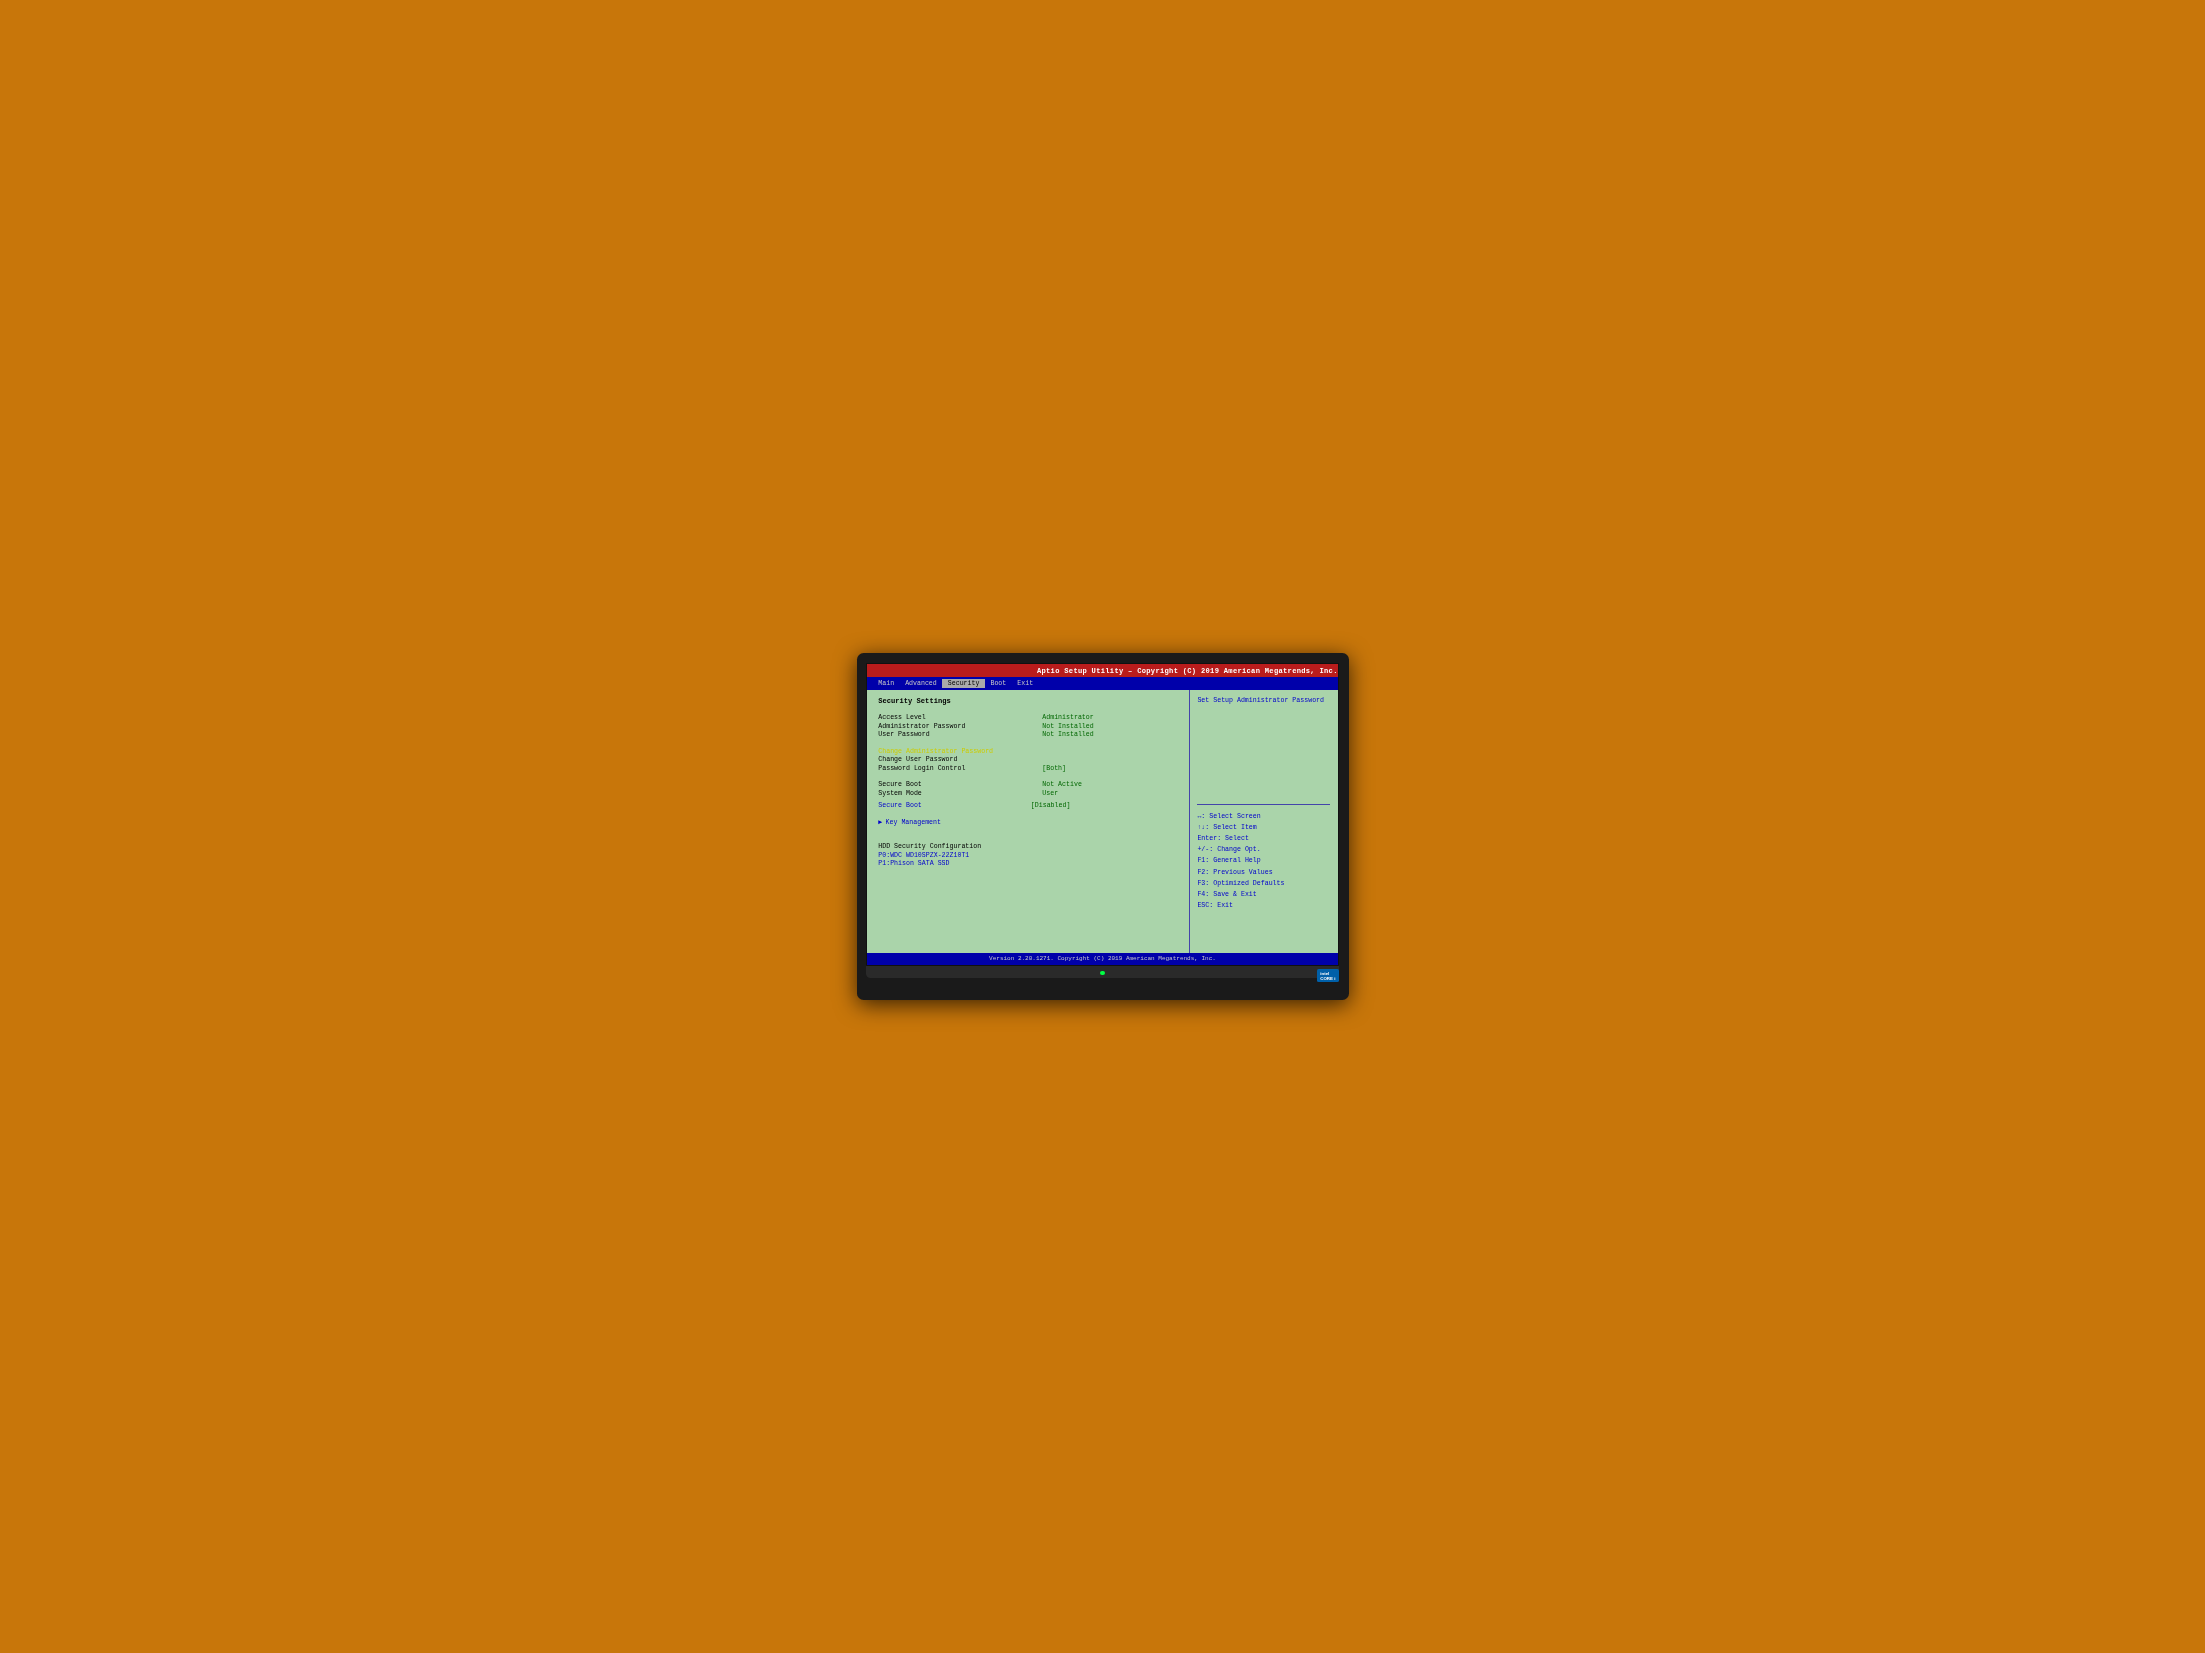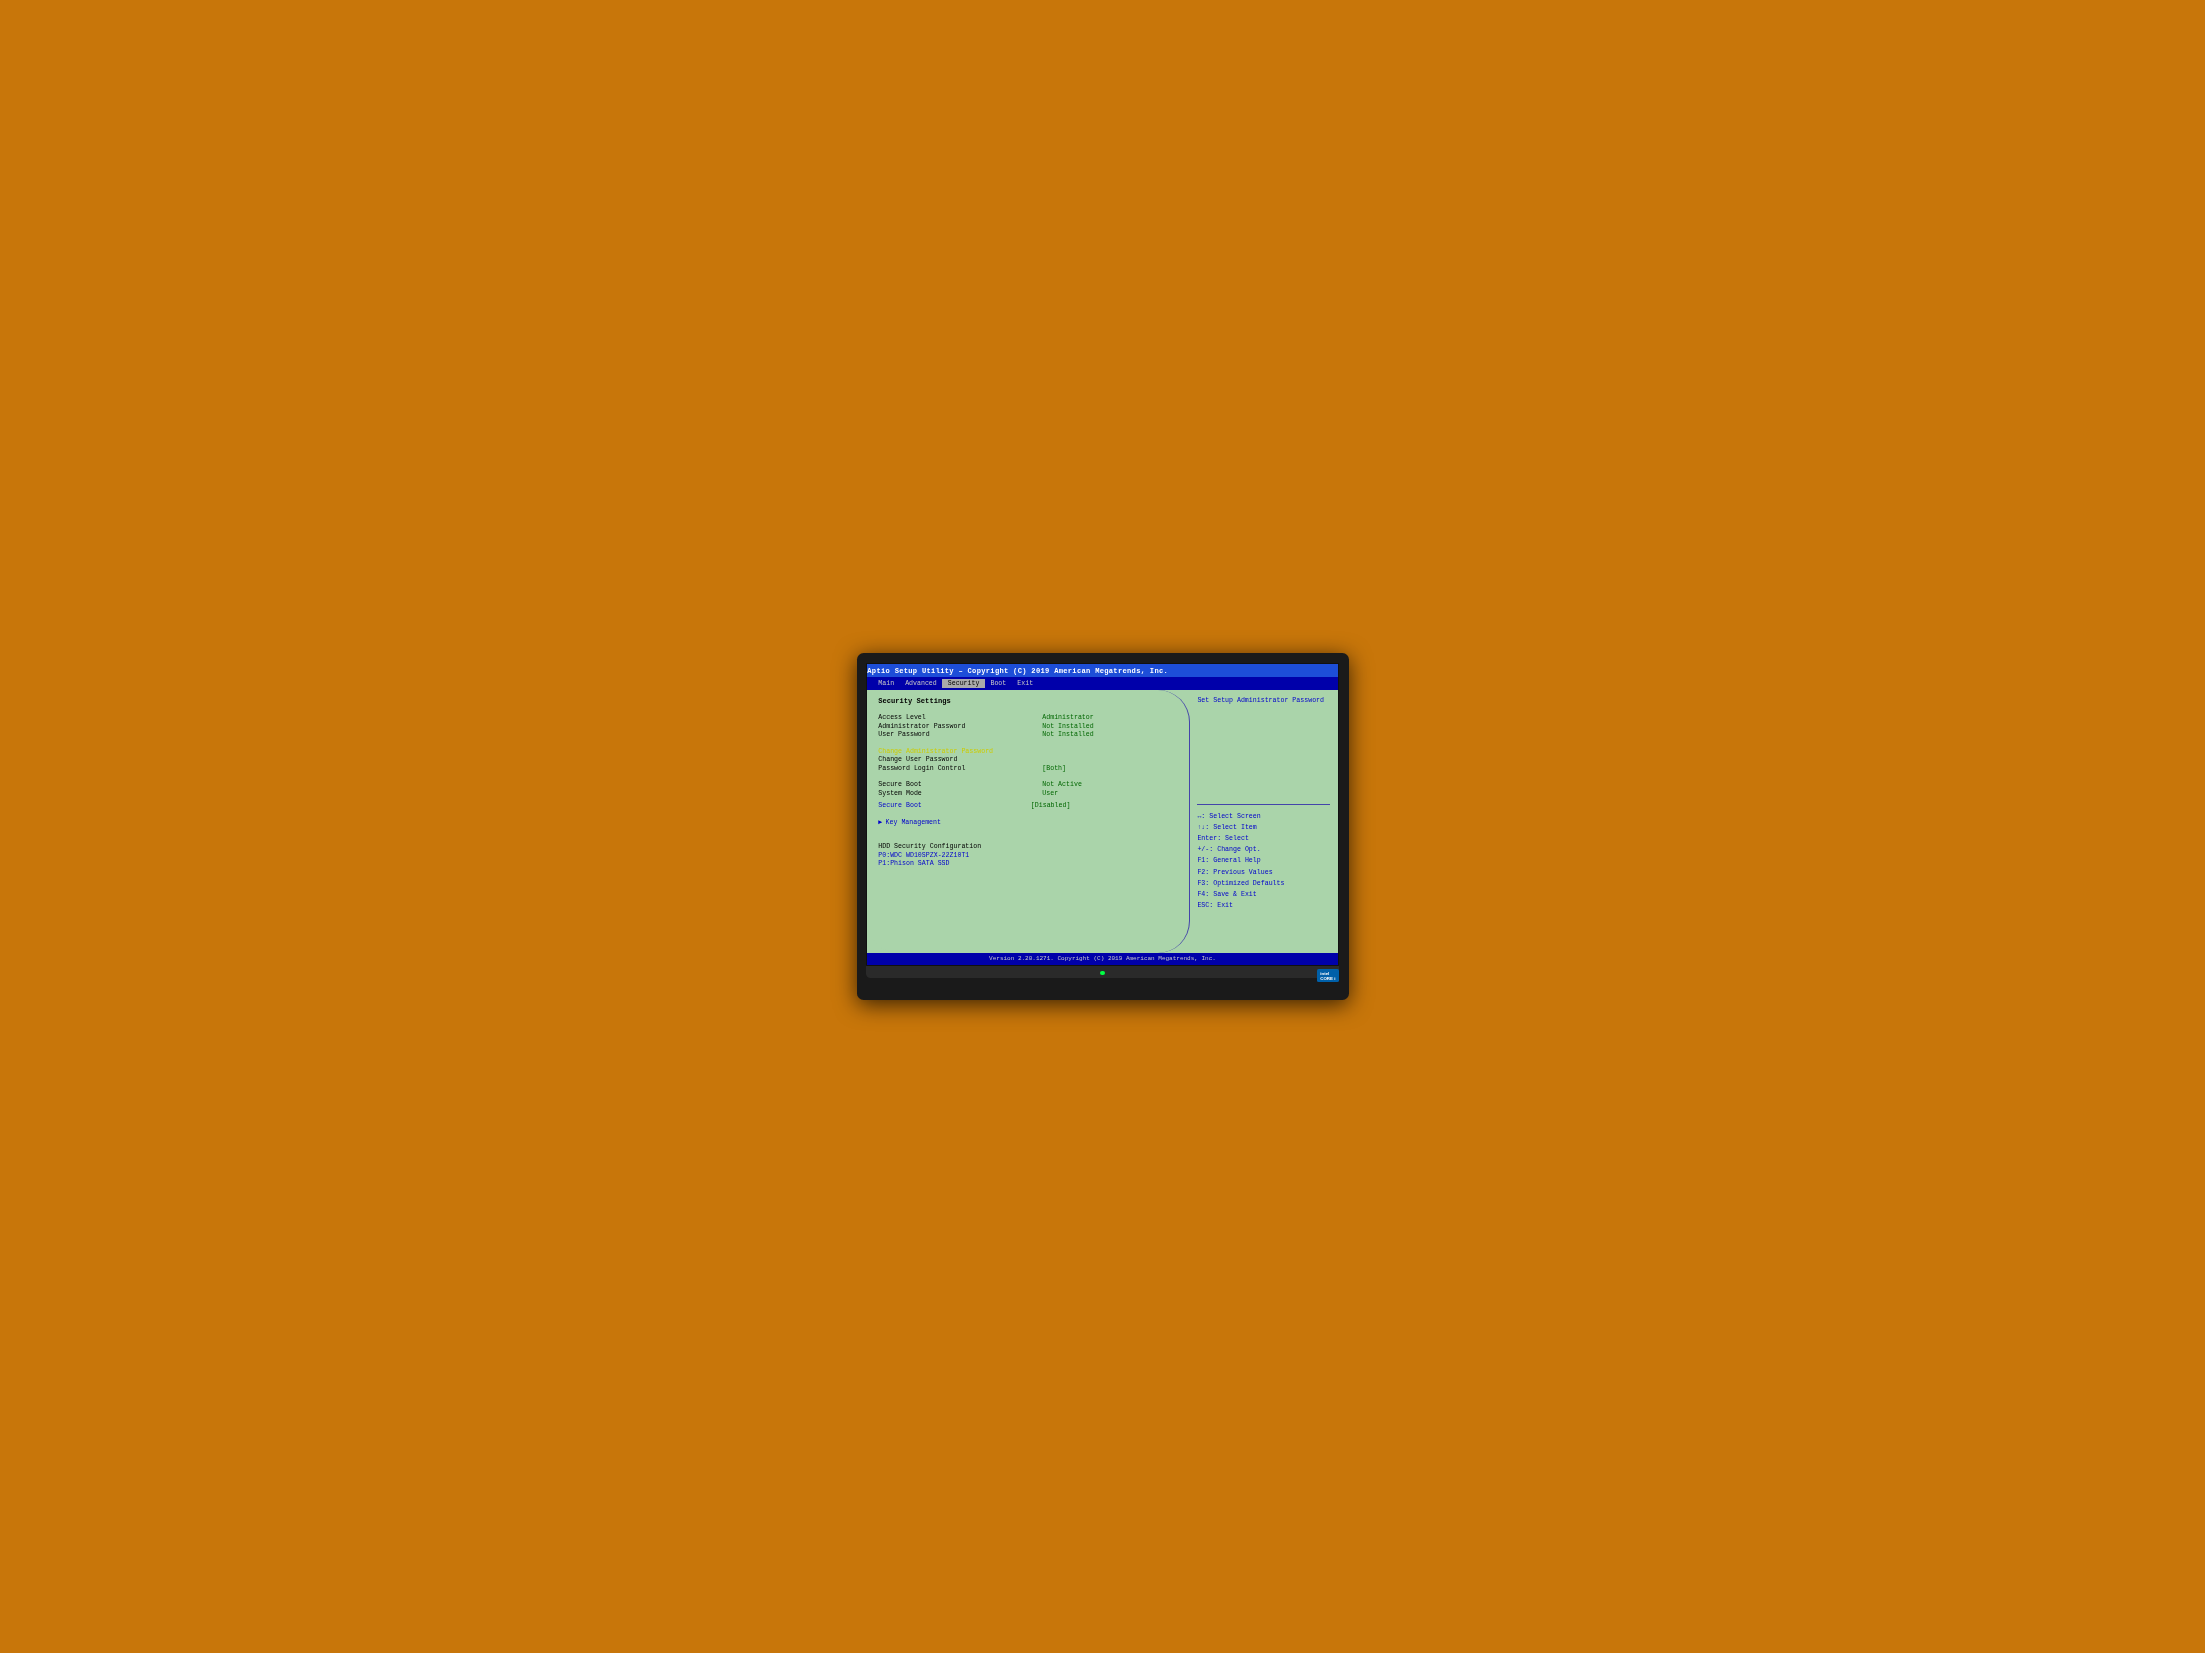--- a/index.html
+++ b/index.html
@@ -18,23 +18,23 @@
       box-shadow: 0 4.4px 22px rgba(0,0,0,0.7);
       width: 492px;
     }
     .screen {
       background: #000080;
       border: 1.6px solid #111;
       overflow: hidden;
     }
     
     .title-bar {
-      background: #1d4ed8;
+      background: #b91c1c;
       color: #ffffff;
-      text-align: left;
+      text-align: right;
       padding: 2.7px 0;
       font-size: 7.1px;
       font-weight: bold;
       letter-spacing: 0.3px;
     }
     
     .menu-bar {
       background: #0000aa;
       display: flex;
       gap: 0;
@@ -55,21 +55,20 @@
       background: #aad4aa;
       display: flex;
       min-height: 263px;
     }
     
     .left-panel {
       flex: 1;
       padding: 7.7px 11px;
       border-right: 1.1px solid #4444aa;
       background: #aad4aa;
-      border-radius: 32px;
     }
     
     .right-panel {
       width: 148px;
       background: #aad4aa;
       padding: 6.6px 7.7px;
       display: flex;
       flex-direction: column;
     }
     .right-help-top {

